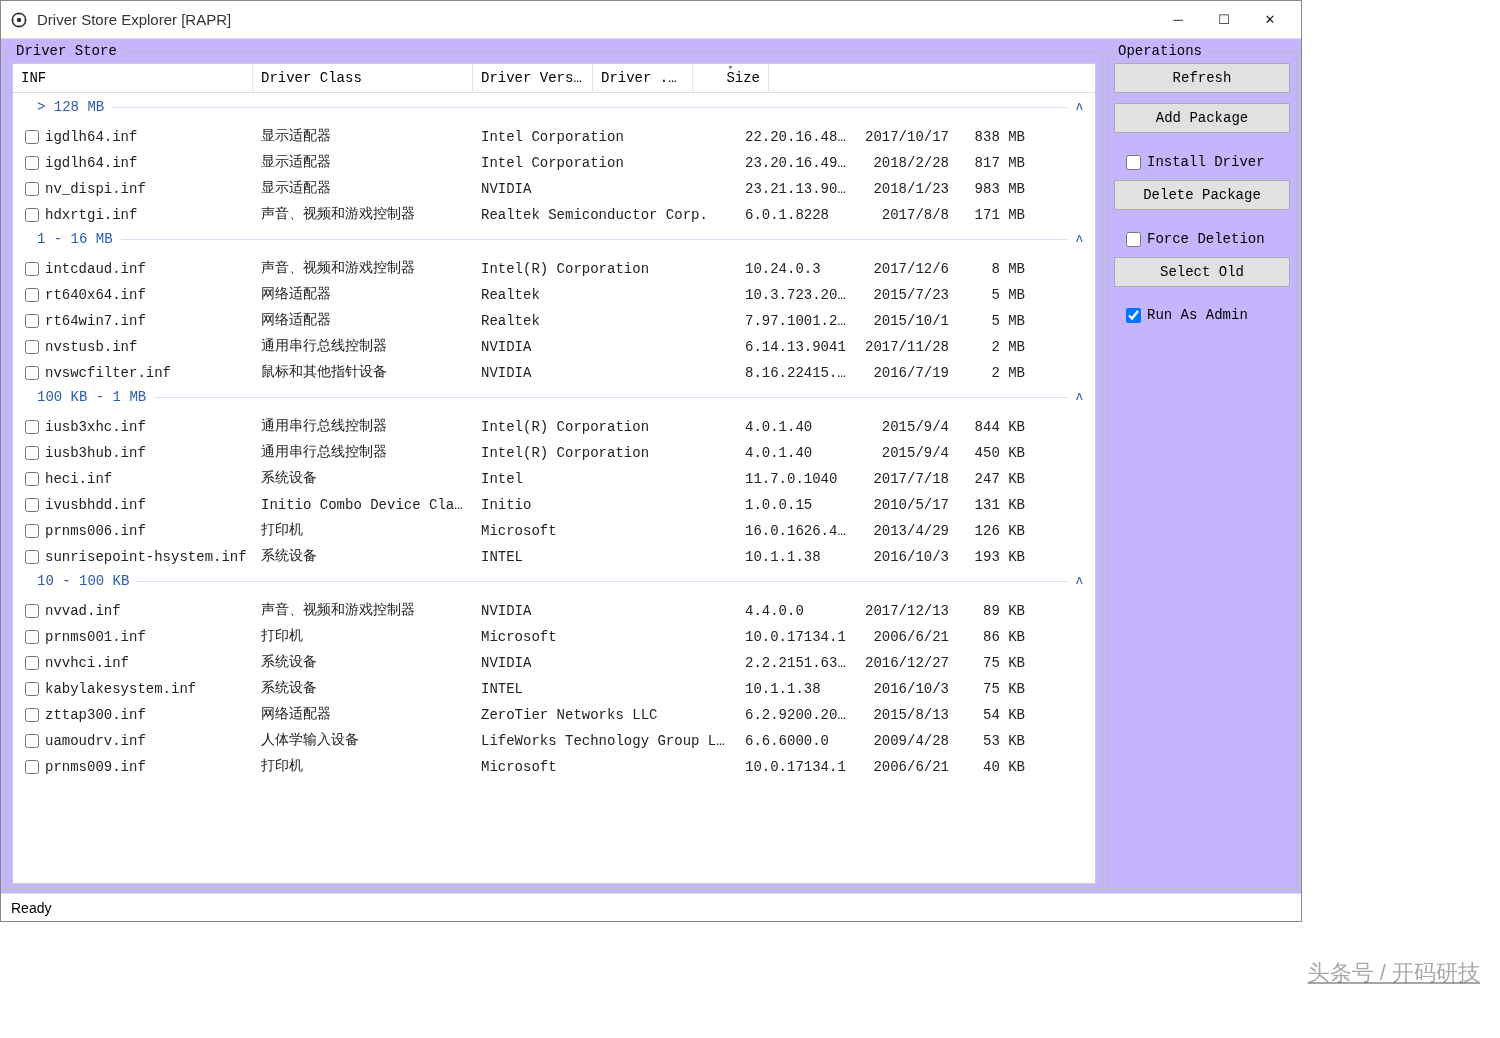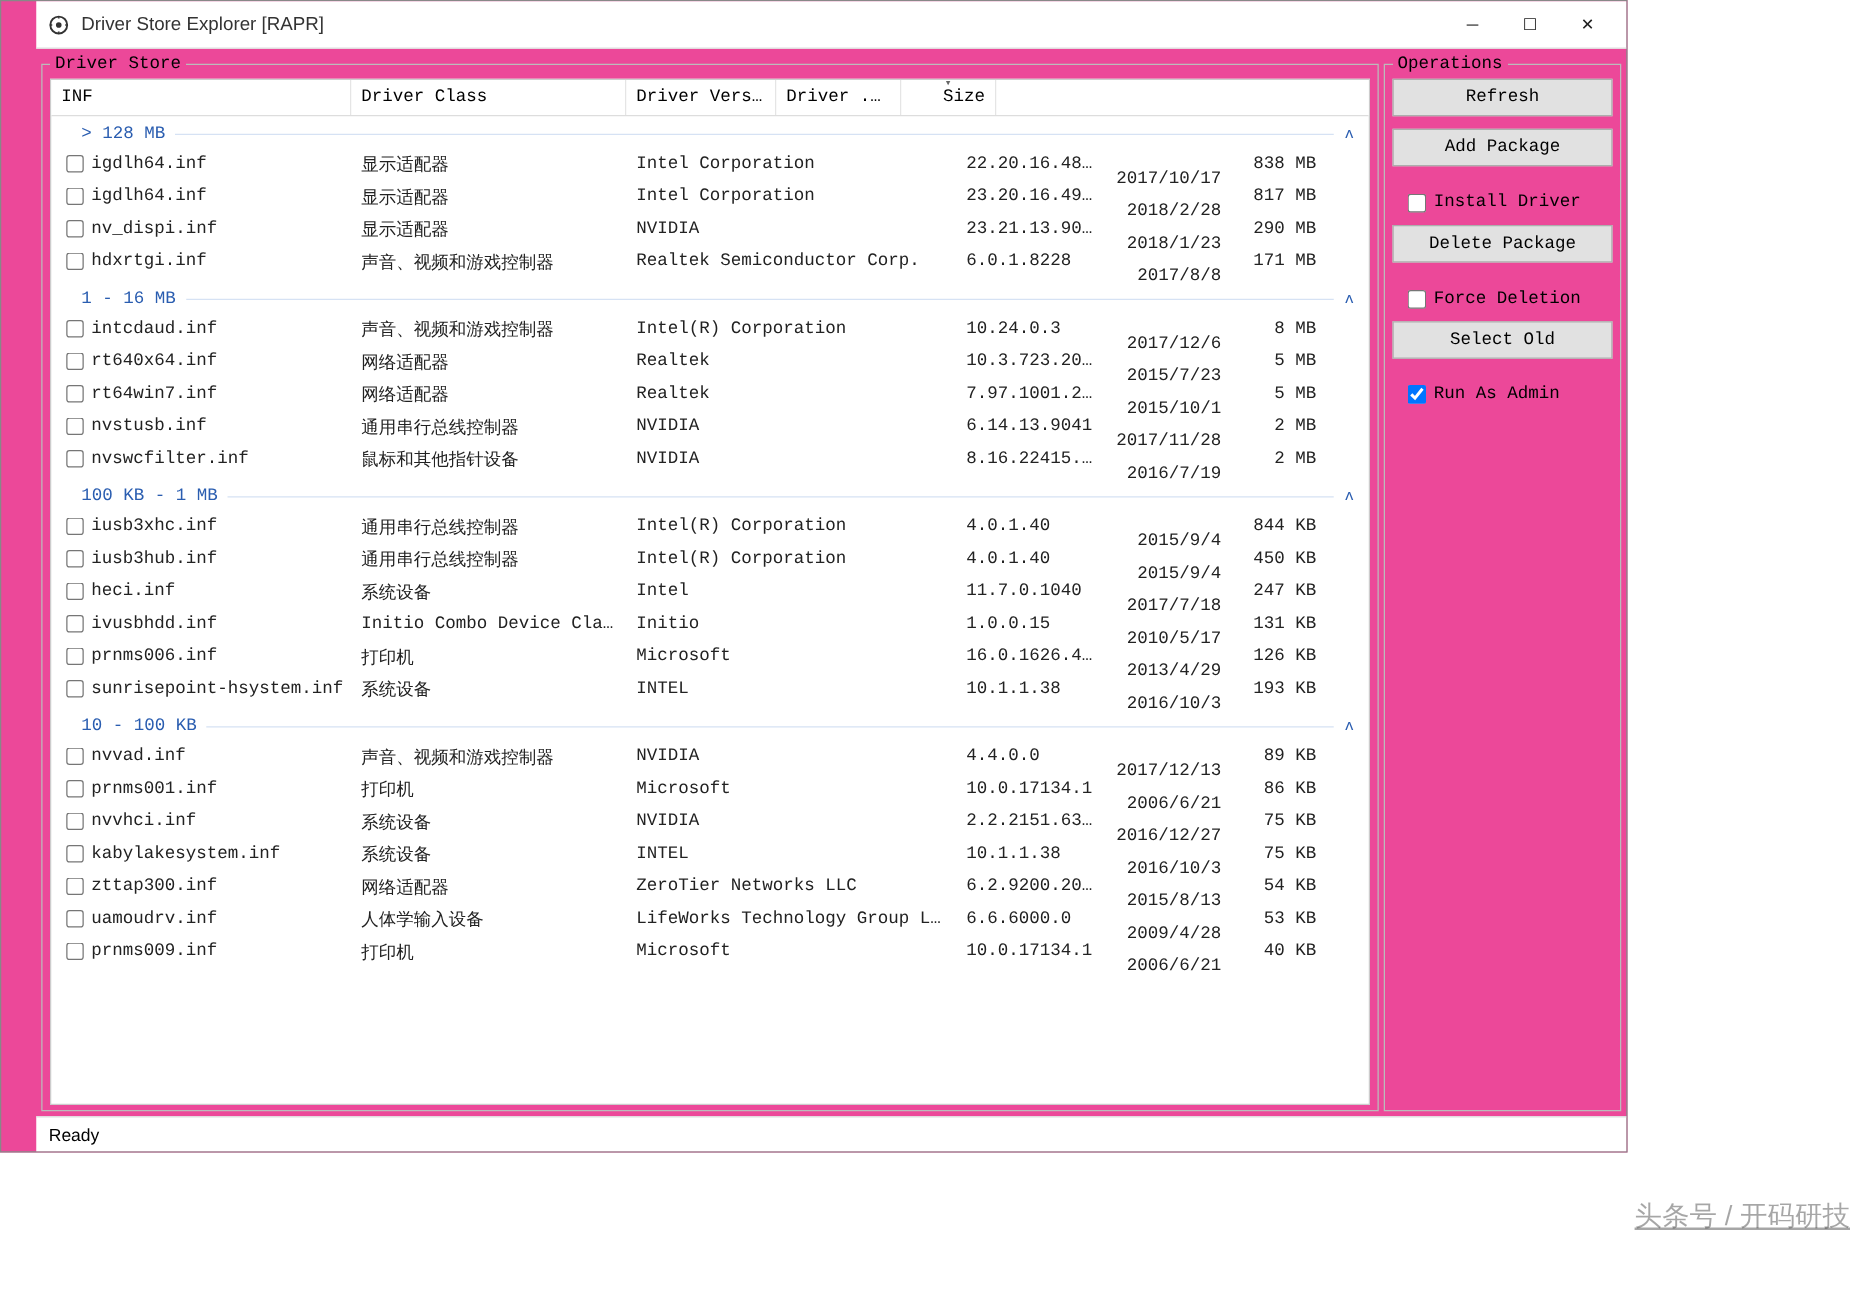--- a/index.html
+++ b/index.html
@@ -9,26 +9,25 @@
   background: #fff;
   color: #000;
   width: 1500px;
   height: 1038px;
   overflow: hidden;
   position: relative;
 }
 .window {
   width: 1302px;
   height: 922px;
-  background: #ec4899;
+  background: #c4b5fd;
   border: 1px solid #888;
   display: flex;
   flex-direction: column;
   position: relative;
-  padding-left: 28px;
 }
 .titlebar {
   height: 38px;
   display: flex;
   align-items: center;
   padding: 0 8px;
   background: #fff;
   border-bottom: 1px solid #ddd;
 }
 .titlebar .icon {
@@ -130,21 +129,21 @@
 }
 .group-header .chev {
   color: #2a5db0;
   font-size: 12px;
   position: absolute;
   right: 12px;
 }
 
 .row {
   display: flex;
-  align-items: flex-start;
+  align-items: flex-end;
   height: 26px;
   padding-left: 0;
 }
 .row .cell {
   padding: 2px 8px;
   white-space: nowrap;
   overflow: hidden;
   text-overflow: ellipsis;
   color: #222;
 }
@@ -240,21 +239,21 @@
             </div>
             <div class="row">
               <div class="cell c-inf">
                 <input type="checkbox" style="">
                 <span>nv_dispi.inf</span>
               </div>
               <div class="cell c-class">显示适配器</div>
               <div class="cell c-prov">NVIDIA</div>
               <div class="cell c-ver">23.21.13.9077</div>
               <div class="cell c-date">2018/1/23</div>
-              <div class="cell c-size">290 MB</div>
+              <div class="cell c-size">983 MB</div>
             </div>
             <div class="row">
               <div class="cell c-inf">
                 <input type="checkbox" style="">
                 <span>hdxrtgi.inf</span>
               </div>
               <div class="cell c-class">声音、视频和游戏控制器</div>
               <div class="cell c-prov">Realtek Semiconductor Corp.</div>
               <div class="cell c-ver">6.0.1.8228</div>
               <div class="cell c-date">2017/8/8</div>

